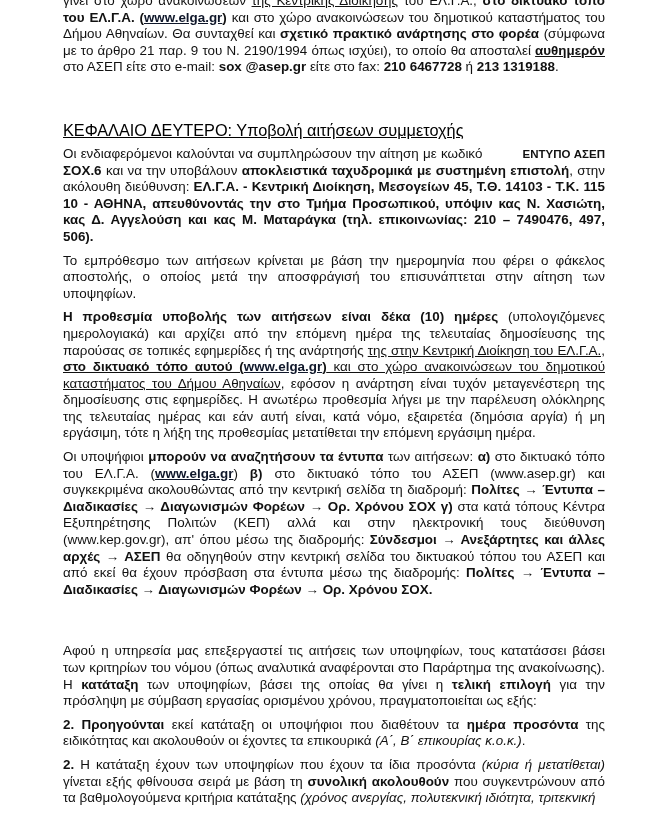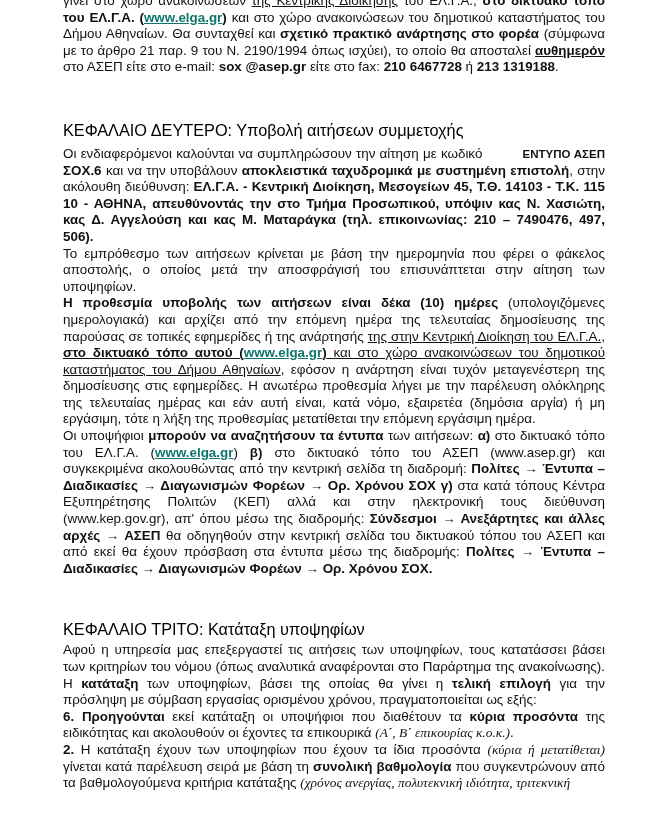--- a/index.html
+++ b/index.html
@@ -1,47 +1,46 @@
 <!DOCTYPE html>
 <html><head>
 <meta charset="utf-8">
 <style>
   html, body { margin:0; padding:0; background:#ffffff; }
   body { width:668px; height:820px; overflow:hidden; position:relative;
          font-family:"Liberation Sans", sans-serif; color:#111; }
   .page { position:absolute; left:63px; top:-7px; width:542px; font-size:13.4px; line-height:16.6px; }
   p { margin:0; text-align:justify; }
-  .gap { }
+  .gap { margin-top:7px; }
   b { font-weight:bold; }
   u { text-decoration:underline; }
-  a { color:#0f766e; text-decoration:underline; font-weight:bold; }
-  h2 { margin:0; font-size:16.3px; font-weight:normal; line-height:20px; color:#000; }
+  a { color:#0f172a; text-decoration:underline; font-weight:bold; }
+  h2 { margin:0; font-size:16.3px; font-weight:normal; text-decoration:underline; line-height:20px; color:#000; }
   .sm { font-size:11.5px;padding-left:36px; }
-  i { font-style:italic;font-family:Liberation Serif, serif; }
+  i { font-style:italic; }
 </style>
 </head>
 <body>
 
 <div class="page">
 
   <p><span>γίνει στο χώρο ανακοινώσεων </span><u>της Κεντρικής Διοίκησης</u><span> του  ΕΛ.Γ.Α., </span><b>στο δικτυακό τόπο του ΕΛ.Γ.Α. (</b><a>www.elga.gr</a><b>)</b><span> και στο χώρο ανακοινώσεων του δημοτικού καταστήματος του Δήμου Αθηναίων. Θα συνταχθεί και </span><b>σχετικό πρακτικό ανάρτησης στο φορέα</b><span> (σύμφωνα με το άρθρο 21 παρ. 9 του Ν. 2190/1994 όπως ισχύει), το οποίο θα αποσταλεί </span><b><u>αυθημερόν</u></b><span> στο ΑΣΕΠ είτε στο e-mail: </span><b>sox @asep.gr</b><span> είτε στο fax: </span><b>210 6467728</b><span> ή </span><b>213 1319188</b><span>.</span></p>
 
   <div style="height:44px"></div>
   <h2>ΚΕΦΑΛΑΙΟ ΔΕΥΤΕΡΟ: Υποβολή αιτήσεων συμμετοχής</h2>
 
   <p class="gap" style="margin-top:6px"><span>Οι ενδιαφερόμενοι καλούνται να συμπληρώσουν την αίτηση με κωδικό </span><b class="sm">ΕΝΤΥΠΟ ΑΣΕΠ</b> <b>ΣΟΧ.6</b><span> και να την υποβάλουν </span><b>αποκλειστικά ταχυδρομικά με συστημένη επιστολή</b><span>, στην ακόλουθη διεύθυνση: </span><b>ΕΛ.Γ.Α. - Κεντρική Διοίκηση, Μεσογείων 45,  Τ.Θ. 14103  - Τ.Κ. 115 10 - ΑΘΗΝΑ, απευθύνοντάς την  στο  Τμήμα  Προσωπικού, υπόψιν κας Ν. Χασιώτη, κας Δ. Αγγελούση και κας Μ. Ματαράγκα (τηλ. επικοινωνίας: 210 – 7490476, 497, 506).</b></p>
 
   <p class="gap">Το εμπρόθεσμο των αιτήσεων κρίνεται με βάση την ημερομηνία που φέρει ο φάκελος αποστολής, ο οποίος μετά την αποσφράγισή του επισυνάπτεται στην αίτηση των υποψηφίων.</p>
 
   <p class="gap"><b>Η προθεσμία υποβολής των αιτήσεων είναι δέκα (10) ημέρες</b><span> (υπολογιζόμενες ημερολογιακά) και αρχίζει από την επόμενη ημέρα της τελευταίας δημοσίευσης της παρούσας σε τοπικές εφημερίδες ή της ανάρτησής </span><u>της στην Κεντρική Διοίκηση του ΕΛ.Γ.Α., </u><b><u>στο δικτυακό τόπο αυτού (</u></b><a>www.elga.gr</a><b><u>)</u></b><u> και στο χώρο ανακοινώσεων   του δημοτικού καταστήματος του Δήμου Αθηναίων</u><span>, εφόσον η ανάρτηση είναι τυχόν μεταγενέστερη της δημοσίευσης στις εφημερίδες. Η ανωτέρω προθεσμία λήγει με την παρέλευση ολόκληρης της τελευταίας ημέρας και  εάν αυτή είναι, κατά νόμο, εξαιρετέα (δημόσια αργία) ή μη εργάσιμη,  τότε η λήξη της προθεσμίας μετατίθεται την επόμενη εργάσιμη ημέρα.</span></p>
 
   <p class="gap"><span>Οι υποψήφιοι </span><b>μπορούν να αναζητήσουν τα έντυπα</b><span> των αιτήσεων: </span><b>α)</b><span> στο δικτυακό τόπο του ΕΛ.Γ.Α. (</span><a>www.elga.gr</a><span>) </span><b>β)</b><span> στο δικτυακό τόπο του ΑΣΕΠ (www.asep.gr) και συγκεκριμένα ακολουθώντας από την κεντρική σελίδα τη διαδρομή: </span><b>Πολίτες → Έντυπα – Διαδικασίες → Διαγωνισμών Φορέων → Ορ. Χρόνου ΣΟΧ γ)</b><span> στα κατά τόπους Κέντρα Εξυπηρέτησης Πολιτών (ΚΕΠ) αλλά και στην ηλεκτρονική τους διεύθυνση (www.kep.gov.gr), απ' όπου μέσω της διαδρομής: </span><b>Σύνδεσμοι → Ανεξάρτητες και άλλες αρχές → ΑΣΕΠ</b><span> θα οδηγηθούν στην κεντρική σελίδα του δικτυακού τόπου του ΑΣΕΠ και από εκεί θα έχουν πρόσβαση στα έντυπα μέσω της διαδρομής: </span><b>Πολίτες → Έντυπα – Διαδικασίες → Διαγωνισμών Φορέων → Ορ. Χρόνου ΣΟΧ.</b></p>
 
   <div style="height:42px"></div>
-  <h2>ΚΕΦΑΛΑΙΟ ΤΡΙΤΟ:  Κατάταξη υποψηφίων</h2>
 
   <p style="margin-top:3px"><span>Αφού η υπηρεσία μας επεξεργαστεί τις αιτήσεις των υποψηφίων, τους κατατάσσει βάσει των κριτηρίων του νόμου (όπως αναλυτικά αναφέρονται στο Παράρτημα της ανακοίνωσης). Η </span><b>κατάταξη</b><span> των υποψηφίων, βάσει της οποίας θα γίνει η </span><b>τελική επιλογή</b><span> για την πρόσληψη με σύμβαση εργασίας ορισμένου χρόνου, πραγματοποιείται ως εξής:</span></p>
 
-  <p class="gap"><b>6. Προηγούνται</b><span> εκεί κατάταξη οι υποψήφιοι που διαθέτουν τα </span><b>κύρια προσόντα</b><span> της ειδικότητας και ακολουθούν οι έχοντες τα επικουρικά </span><i>(Α΄, Β΄ επικουρίας κ.ο.κ.)</i><span>.</span></p>
+  <p class="gap"><b>2. Προηγούνται</b><span> εκεί κατάταξη οι υποψήφιοι που διαθέτουν τα </span><b>ημέρα προσόντα</b><span> της ειδικότητας και ακολουθούν οι έχοντες τα επικουρικά </span><i>(Α΄, Β΄ επικουρίας κ.ο.κ.)</i><span>.</span></p>
 
-  <p class="gap"><b>2.</b><span> Η κατάταξη έχουν των υποψηφίων που έχουν τα ίδια προσόντα </span><i>(κύρια ή μετατίθεται)</i><span> γίνεται κατά παρέλευση σειρά με βάση τη </span><b>συνολική βαθμολογία</b><span> που συγκεντρώνουν από τα βαθμολογούμενα κριτήρια κατάταξης </span><i>(χρόνος ανεργίας, πολυτεκνική ιδιότητα, τριτεκνική</i></p>
+  <p class="gap"><b>2.</b><span> Η κατάταξη έχουν των υποψηφίων που έχουν τα ίδια προσόντα </span><i>(κύρια ή μετατίθεται)</i><span> γίνεται εξής φθίνουσα σειρά με βάση τη </span><b>συνολική ακολουθούν</b><span> που συγκεντρώνουν από τα βαθμολογούμενα κριτήρια κατάταξης </span><i>(χρόνος ανεργίας, πολυτεκνική ιδιότητα, τριτεκνική</i></p>
 
 </div>
 
 </body></html>

